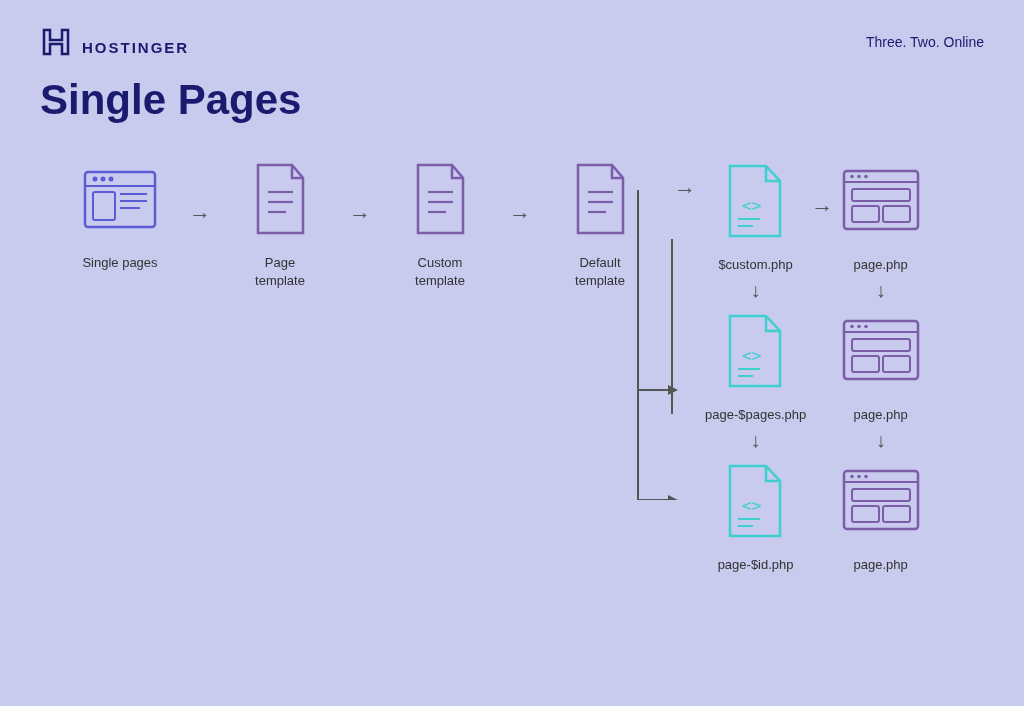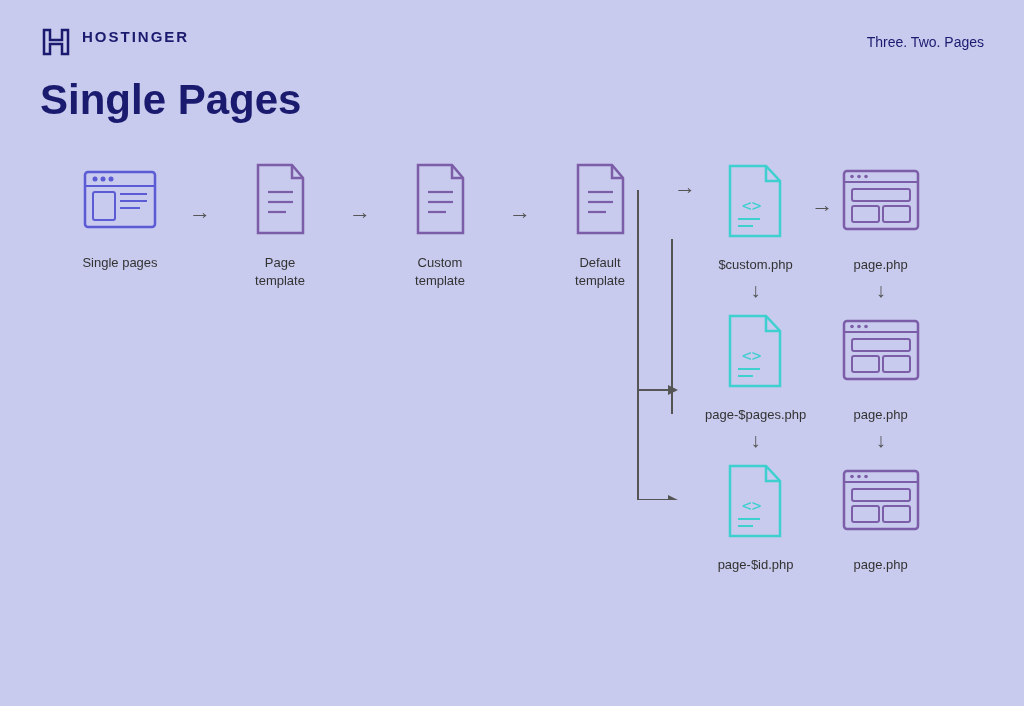--- a/index.html
+++ b/index.html
@@ -14,21 +14,21 @@
 
     
     .header {
       display: flex;
       justify-content: space-between;
       align-items: center;
       padding: 28px 40px 10px 40px;
     }
     .logo {
       display: flex;
-      align-items: flex-start;
+      align-items: flex-end;
       gap: 10px;
     }
     .logo-icon {
       width: 32px;
       height: 28px;
     }
     .logo-text {
       font-size: 15px;
       font-weight: 700;
       color: #1a1a6e;
@@ -116,21 +116,21 @@
 <body>
 
 <div class="header">
   <div class="logo">
 
     <svg class="logo-icon" viewBox="0 0 32 28" fill="none" xmlns="http://www.w3.org/2000/svg">
       <path d="M4 2 L4 26 L10 26 L10 16 L22 16 L22 26 L28 26 L28 2 L22 2 L22 12 L10 12 L10 2 Z" stroke="#1a1a6e" stroke-width="2.5" fill="none"></path>
     </svg>
     <span class="logo-text">HOSTINGER</span>
   </div>
-  <span class="tagline">Three. Two. Pages</span>
+  <span class="tagline">Three. Two. Online</span>
 </div>
 
 <h1 class="page-title">Single Pages</h1>
 
 <div class="diagram">
   <div style="display:flex; align-items:flex-start; margin-left:30px;">
 
     <div class="flow-item">
       <div class="icon-wrap">
         <svg width="80" height="70" viewBox="0 0 80 70" fill="none" xmlns="http://www.w3.org/2000/svg">

